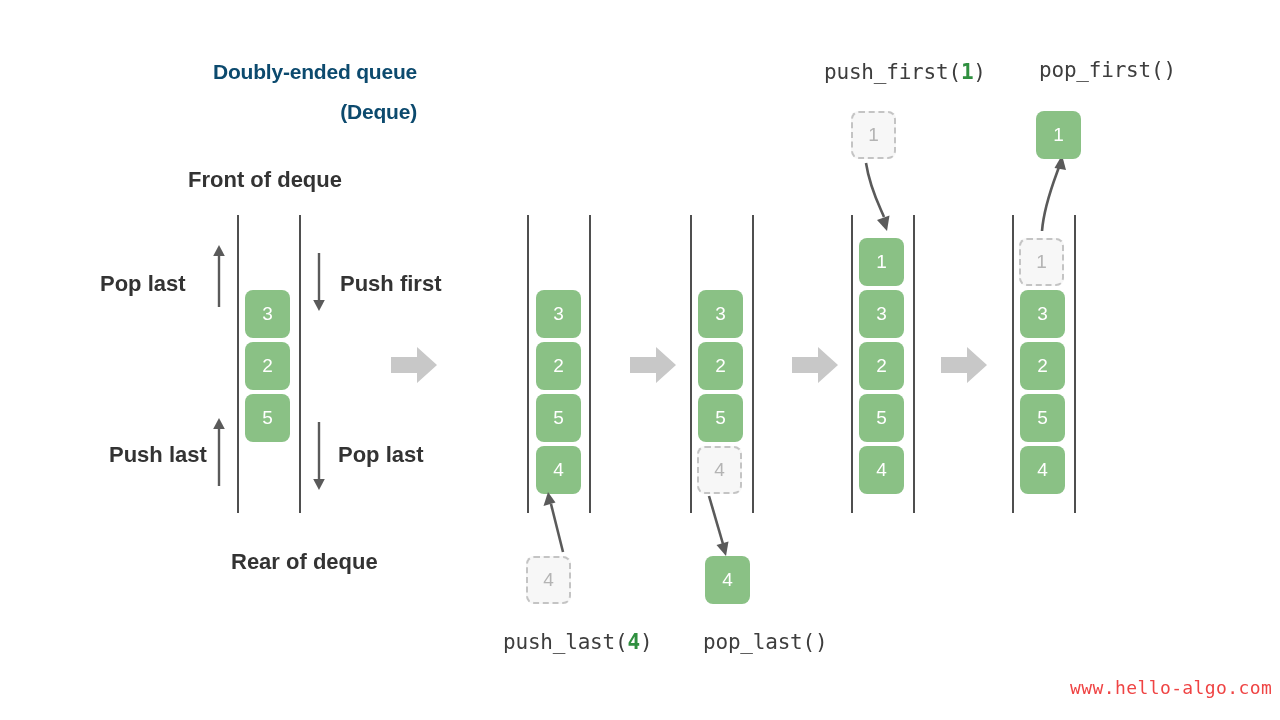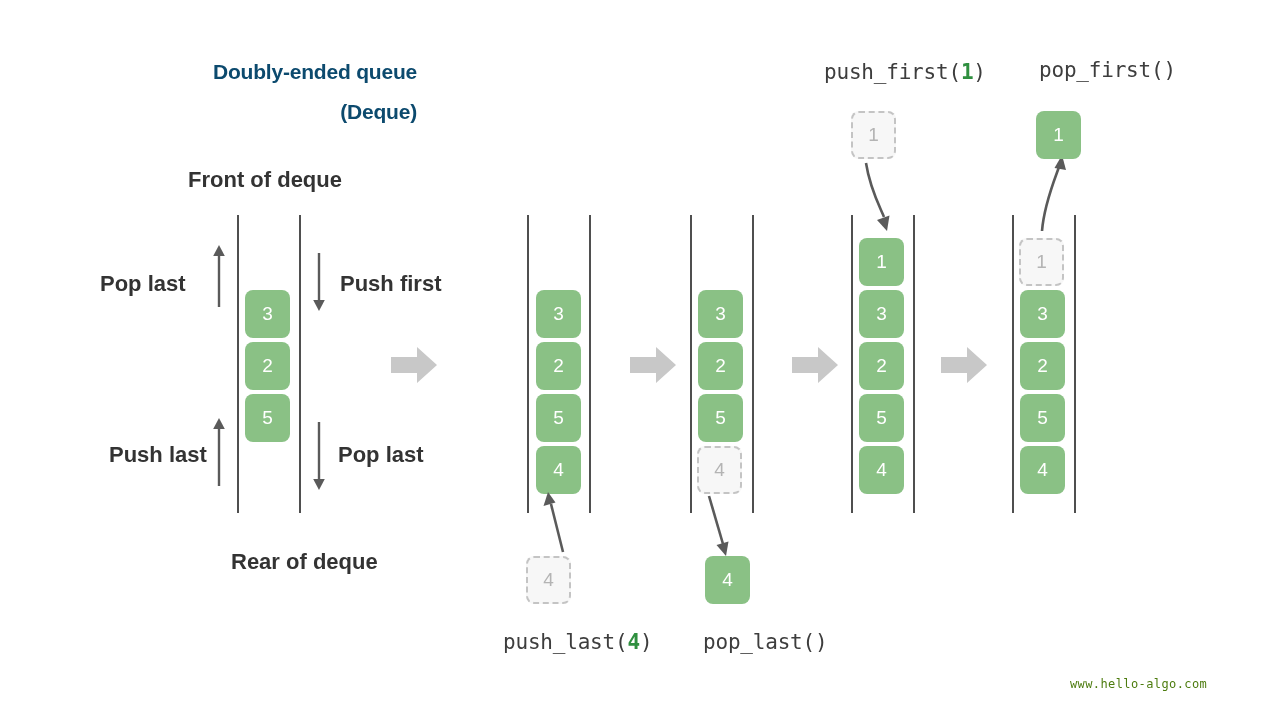--- a/index.html
+++ b/index.html
@@ -48,22 +48,22 @@
     white-space: nowrap;
     letter-spacing: -0.2px;
   }
   .oplabel .arg {
     color: #2f8f3f;
     font-weight: bold;
   }
   .watermark {
     position: absolute;
     font-family: "DejaVu Sans Mono", "Liberation Mono", monospace;
-    font-size: 12px;
-    color: #4d7c0f;
+    font-size: 18px;
+    color: #ef4444;
     white-space: nowrap;
     letter-spacing: 0.4px;
   }
 
   
   .rail {
     position: absolute;
     width: 1.6px;
     background: #4f4f4f;
   }

